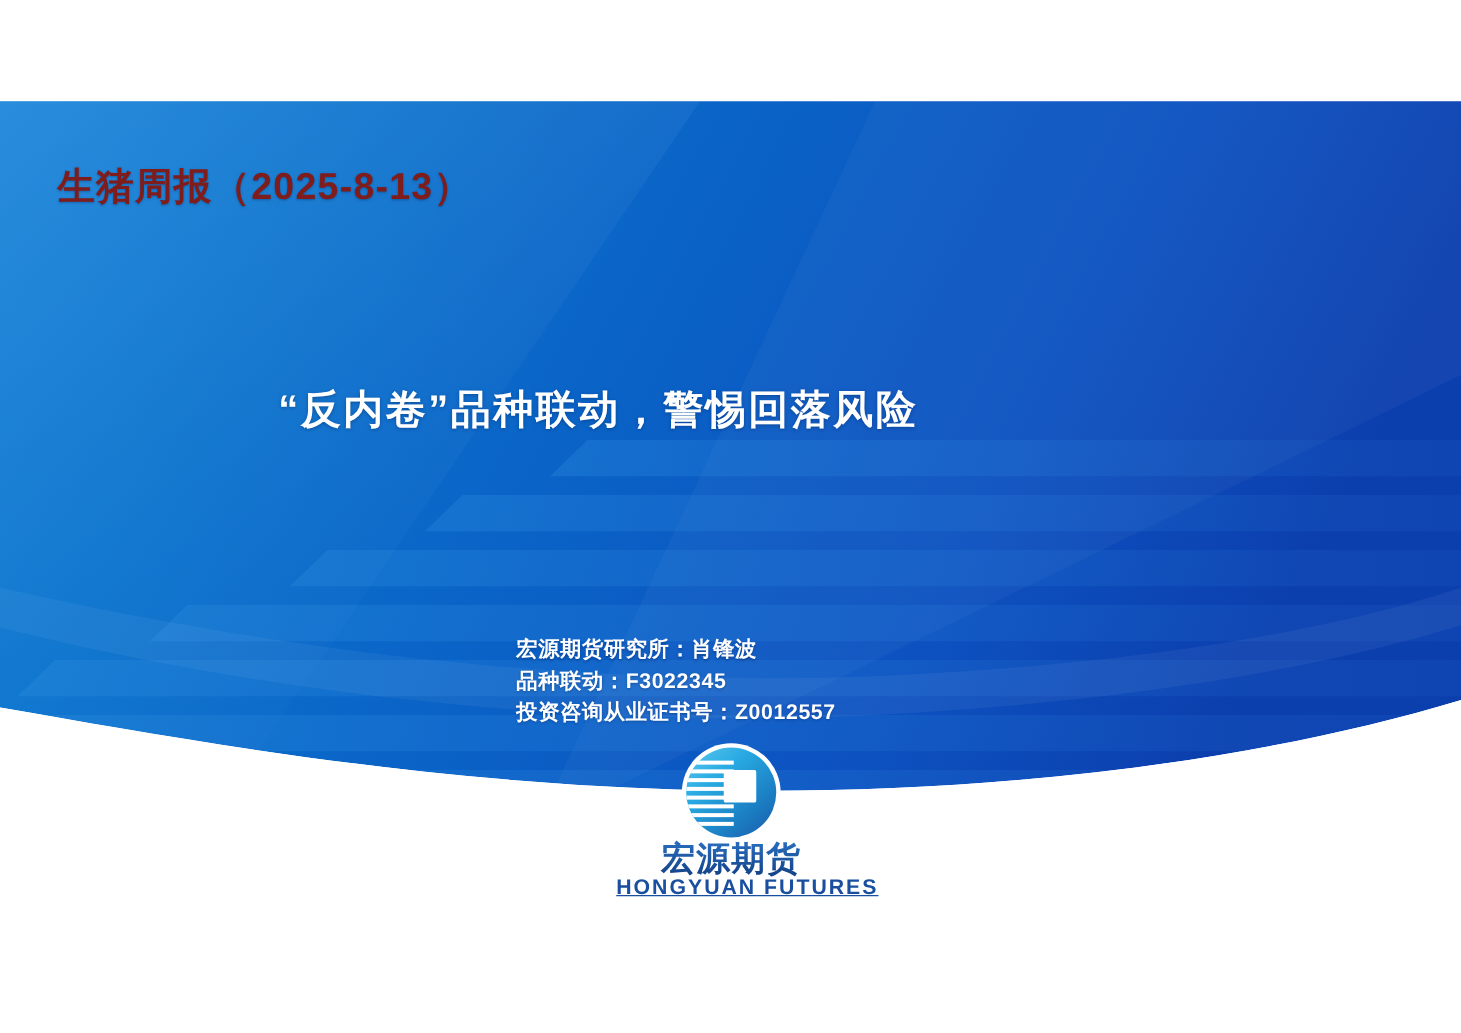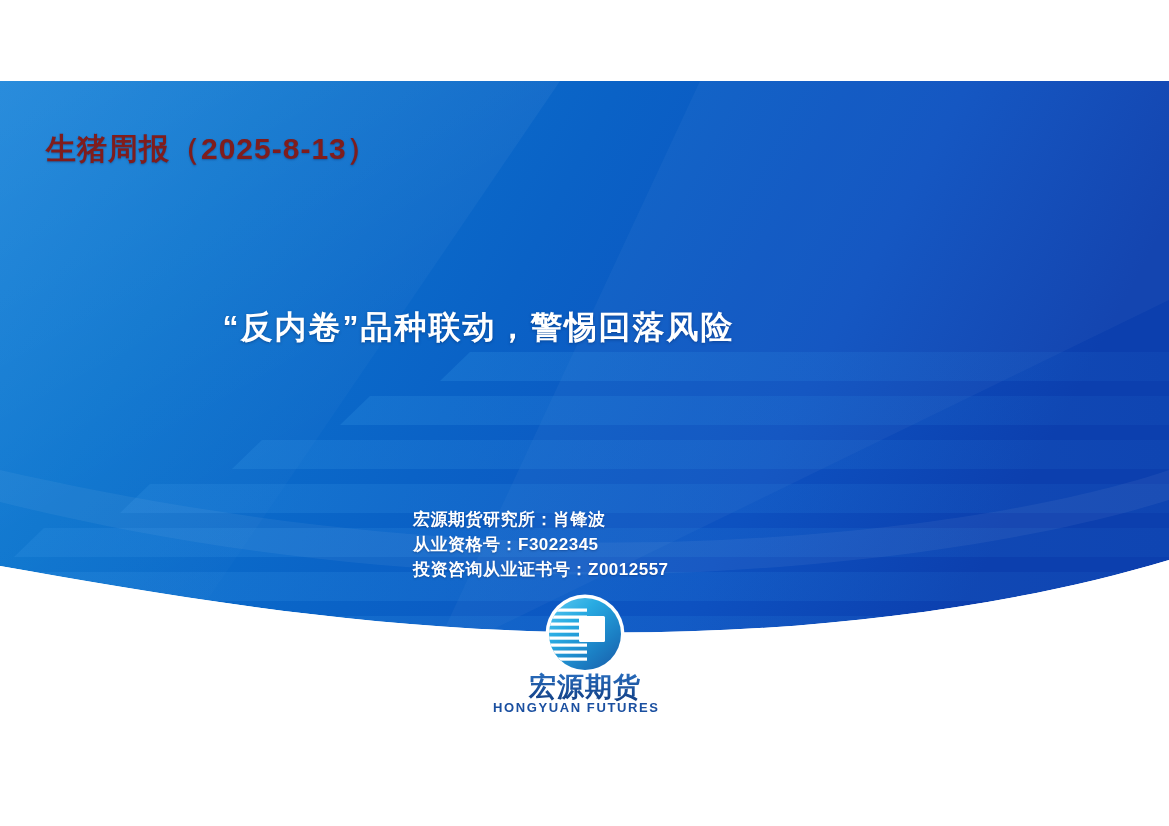--- a/index.html
+++ b/index.html
@@ -96,25 +96,26 @@
     left: 0;
     top: 78px;
     width: 184px;
     height: 30px;
   }
   .logo-en {
     position: absolute;
     left: 0;
     top: 106px;
     width: 184px;
-    font-size: 13px;
+    font-size: 17px;
     font-weight: bold;
     letter-spacing: 1.6px;
     color: #1a4fa0;
     white-space: nowrap;
+    text-decoration: underline;
   }
 </style>
 </head>
 <body>
 
 <div id="slide">
 
   <svg class="bg-layer" viewBox="0 0 1169 826" width="1169" height="826" xmlns="http://www.w3.org/2000/svg" preserveAspectRatio="none">
     <defs>
       <linearGradient id="gMain" x1="0" y1="0" x2="1" y2="0.25">
@@ -178,21 +179,21 @@
     <path d="M0,566 C150,592 340,627 560,632 C780,637 1000,611 1169,560
              L1169,826 L0,826 Z" fill="#ffffff"></path>
   </svg>
 
   <div class="deck-title">生猪周报（2025-8-13）</div>
 
   <div class="main-title">“反内卷”品种联动，警惕回落风险</div>
 
   <div class="author-block">
     <div>宏源期货研究所：肖锋波</div>
-    <div>从业资格号：F3022345</div>
+    <div>品种联动：F3022345</div>
     <div>投资咨询从业证书号：Z0012557</div>
   </div>
 
   <div class="logo">
 
     <svg class="logo-mark" viewBox="0 0 84 84" xmlns="http://www.w3.org/2000/svg">
       <defs>
         <clipPath id="clipLogoCircle">
           <circle cx="42" cy="40" r="36"></circle>
         </clipPath>

